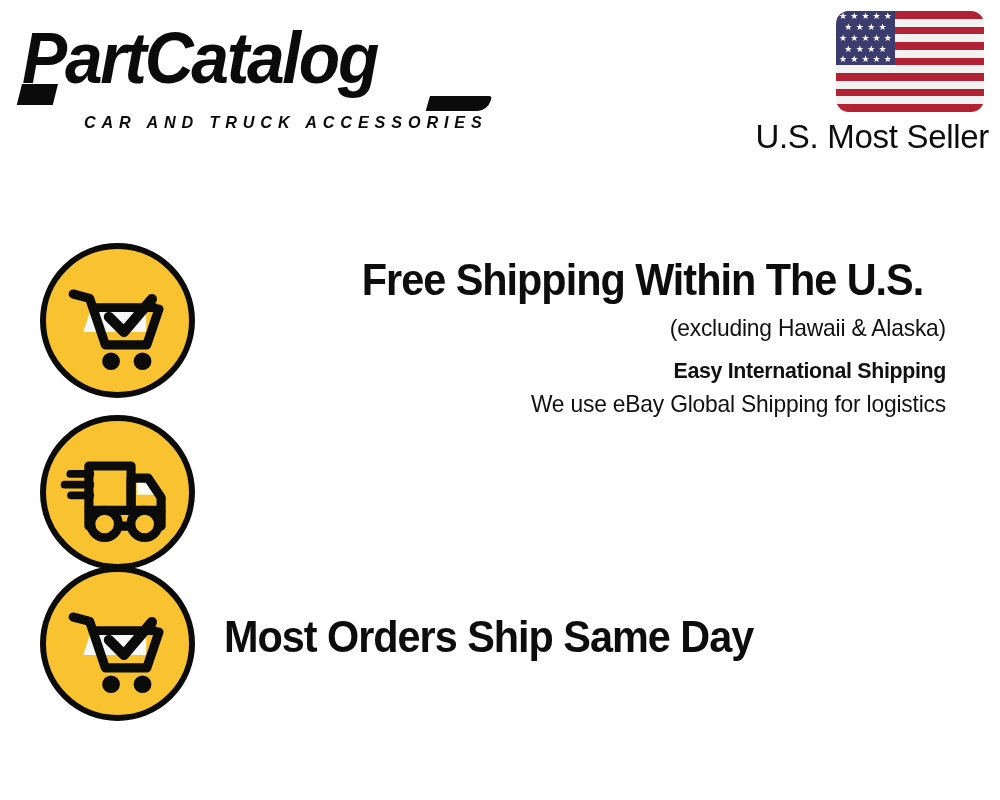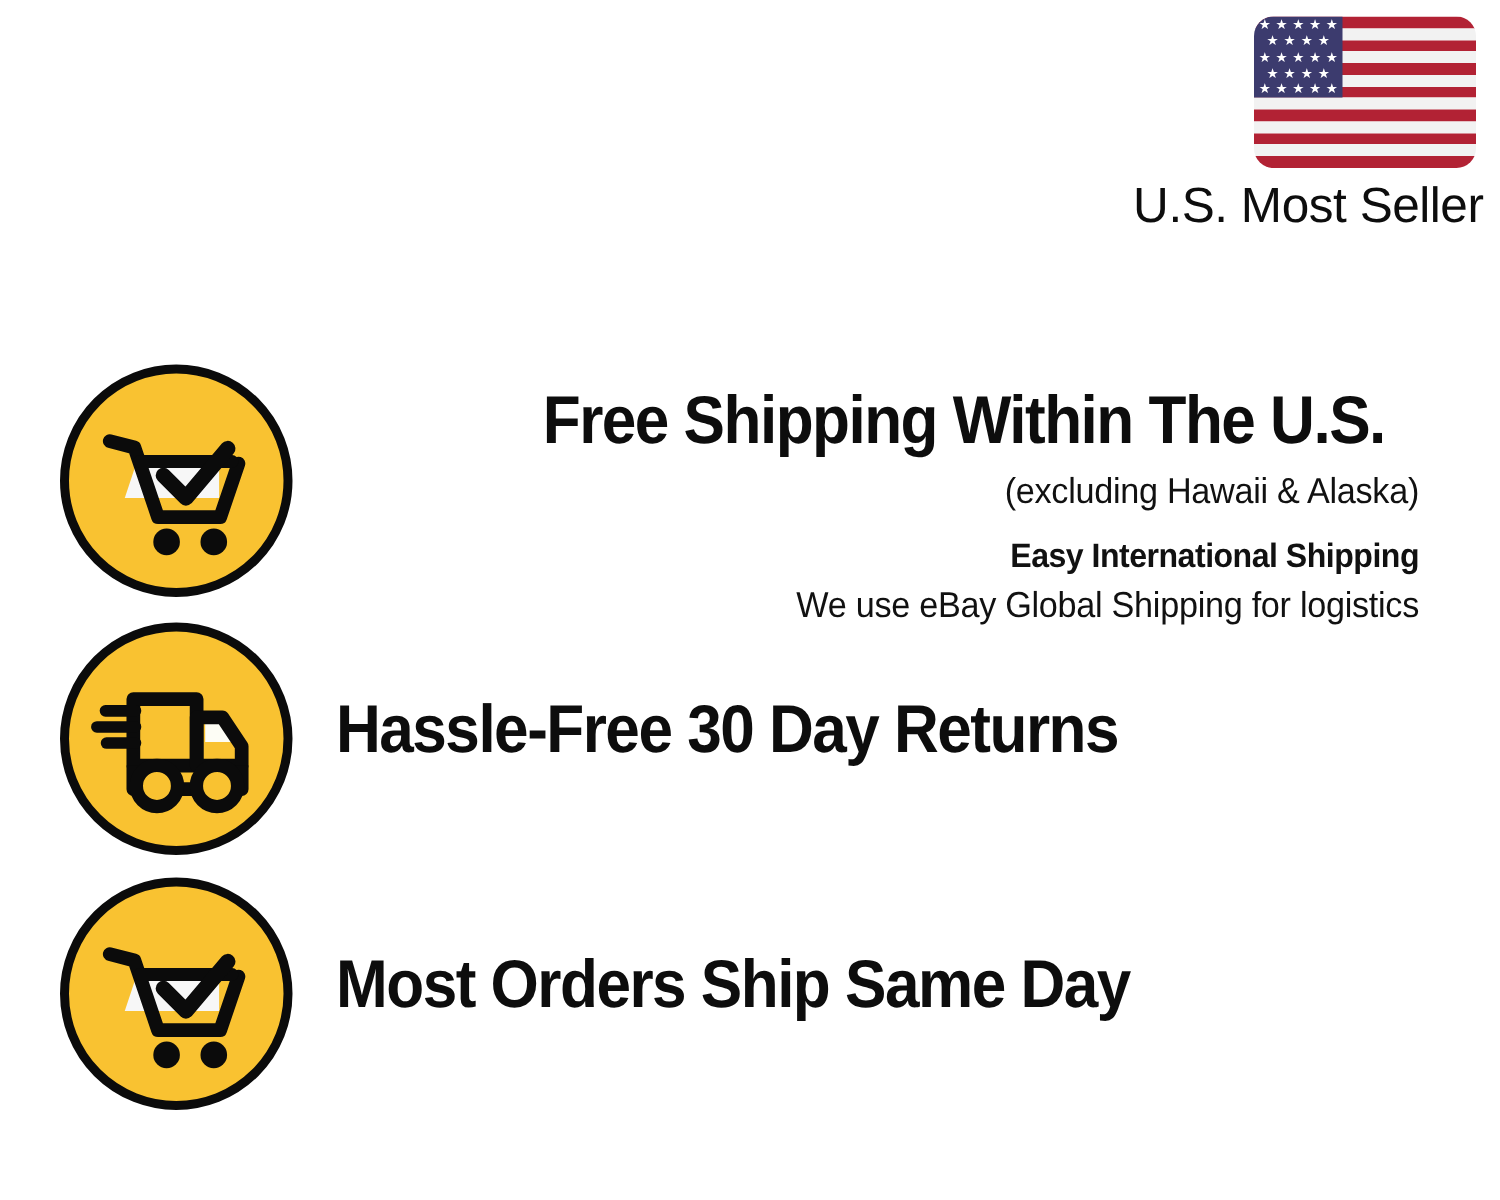--- a/index.html
+++ b/index.html
@@ -164,21 +164,21 @@
     width: 1000px;
     height: 625px;
   }
   .feature-row {
     position: absolute;
     left: 0;
     width: 1000px;
   }
   .feature-row.row-1 { top: 68px;  height: 170px; }
   .feature-row.row-2 { top: 240px; height: 160px; }
-  .feature-row.row-3 { top: 410px; height: 160px; }
+  .feature-row.row-3 { top: 391px; height: 160px; }
 
   .feature-icon {
     position: absolute;
     left: 40px;
     top: 0;
     width: 155px;
     height: 155px;
     border-radius: 50%;
     background: #F9C231;
     border: 6px solid #0b0b0b;
@@ -229,20 +229,26 @@
   .row-2 .feature-text { top: 44px; }
   .row-3 .feature-text { top: 44px; }
 </style>
 </head>
 <body>
 
 <div id="banner">
 
   <div id="header">
 
+    <div id="logo-block">
+      <div id="logo-swoosh-left"></div>
+      <div id="logo-wordmark">PartCatalog</div>
+      <div id="logo-swoosh-right"></div>
+      <div id="logo-tagline">CAR AND TRUCK ACCESSORIES</div>
+    </div>
 
     <div id="flag-badge">
       <div class="stripes">
         <div class="stripe red" style="top:0%"></div>
         <div class="stripe white" style="top:7.6923%"></div>
         <div class="stripe red" style="top:15.3846%"></div>
         <div class="stripe white" style="top:23.0769%"></div>
         <div class="stripe red" style="top:30.7692%"></div>
         <div class="stripe white" style="top:38.4615%"></div>
         <div class="stripe red" style="top:46.1538%"></div>
@@ -322,23 +328,20 @@
           <path d="M30 31.5 L59.5 31.5 L59.5 62.5 L30 62.5 Z" fill="none" stroke="#0b0b0b" stroke-width="6.4" stroke-linejoin="round"></path>
           <path d="M59.5 40 L71.5 40 L80.5 53.5 L80.5 62.5 L59.5 62.5 Z" fill="none" stroke="#0b0b0b" stroke-width="6.4" stroke-linejoin="round"></path>
           <path d="M30 62.5 L30 73.5 L80.5 73.5 L80.5 62.5" fill="none" stroke="#0b0b0b" stroke-width="6.4" stroke-linejoin="round"></path>
           <path d="M17 37 L31 37" stroke="#0b0b0b" stroke-width="5.4" stroke-linecap="round"></path>
           <path d="M13 44.5 L31 44.5" stroke="#0b0b0b" stroke-width="5.4" stroke-linecap="round"></path>
           <path d="M17.5 52 L31 52" stroke="#0b0b0b" stroke-width="5.4" stroke-linecap="round"></path>
           <circle cx="41" cy="72" r="9.6" fill="#F9C231" stroke="#0b0b0b" stroke-width="6.2"></circle>
           <circle cx="69" cy="72" r="9.6" fill="#F9C231" stroke="#0b0b0b" stroke-width="6.2"></circle>
         </svg>
       </div>
-      <div class="feature-text">
-        <div class="feature-headline">Hassle-Free 30 Day Returns</div>
-      </div>
     </div>
 
     <div class="feature-row row-3">
       <div class="feature-icon">
         <svg width="143" height="143" viewBox="0 0 100 100" aria-hidden="true">
           <path d="M26 58 L70 58 L70 40 L32 40 Z" fill="#F7F7F7"></path>
           <path d="M19 31.5 L30.5 34.5 L41.5 67 L70.5 67 L79 42" fill="none" stroke="#0b0b0b" stroke-width="6.4" stroke-linecap="round" stroke-linejoin="round"></path>
           <path d="M33 41 L76 41" fill="none" stroke="#0b0b0b" stroke-width="6.0" stroke-linecap="round"></path>
           <path d="M44 47.5 L54.5 58 L74 35" fill="none" stroke="#0b0b0b" stroke-width="7.2" stroke-linecap="round" stroke-linejoin="round"></path>
           <circle cx="45.5" cy="78.5" r="6.2" fill="#0b0b0b"></circle>

